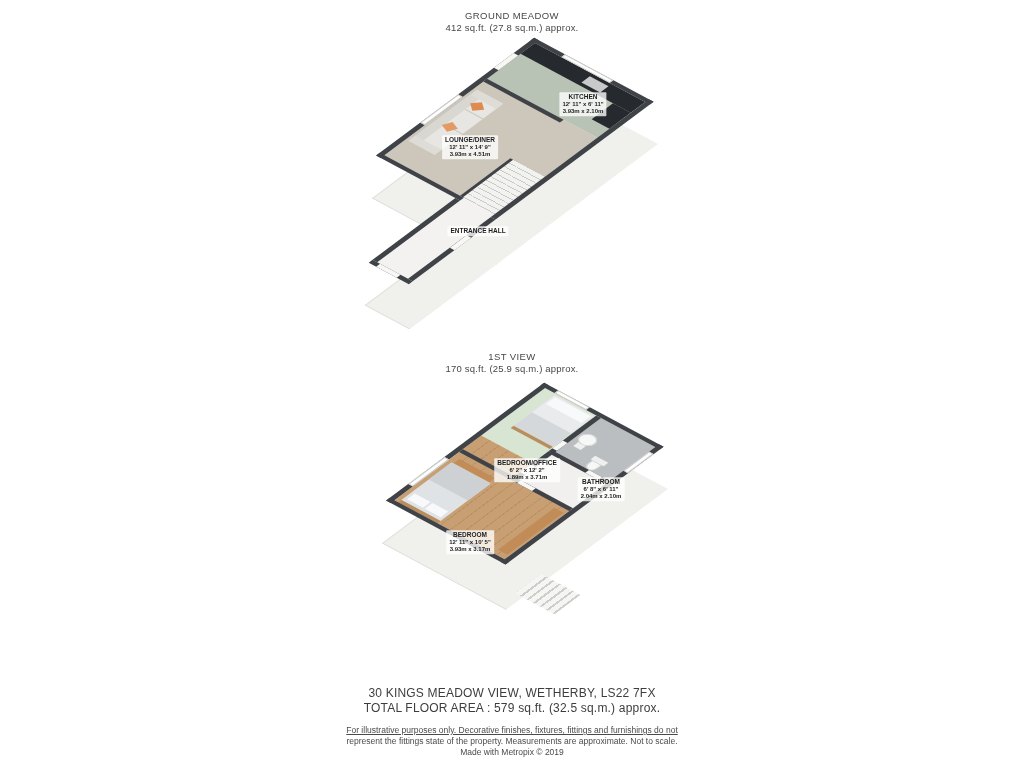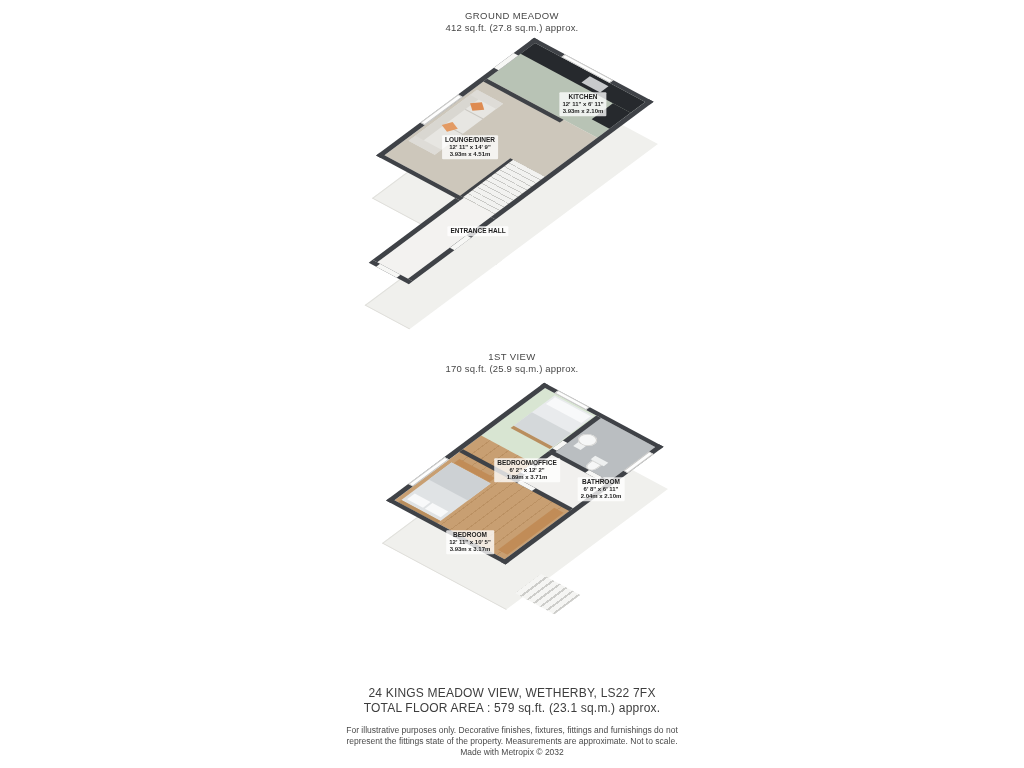--- a/index.html
+++ b/index.html
@@ -183,17 +183,17 @@
   <span class="rn">BATHROOM</span>
   <span class="rd">6' 8" x 6' 11"</span>
   <span class="rd">2.04m x 2.10m</span>
 </div>
 <div class="rlabel" style="left:470px;top:542px;">
   <span class="rn">BEDROOM</span>
   <span class="rd">12' 11" x 10' 5"</span>
   <span class="rd">3.93m x 3.17m</span>
 </div>
 
-<div class="ctext addr" style="top:686px;">24 KINGS MEADOW VIEW, WETHERBY, LS22 7FX</div>
-<div class="ctext addr" style="top:701px;">TOTAL FLOOR AREA : 579 sq.ft. (23.1 sq.m.) approx.</div>
-<div class="ctext disc" style="top:725px;">For illustrative purposes only. Decorative finishes, fixtures, fittings and furnishings do not</div>
+<div class="ctext addr" style="top:686px;">30 KINGS MEADOW VIEW, WETHERBY, LS22 7FX</div>
+<div class="ctext addr" style="top:701px;">TOTAL FLOOR AREA : 579 sq.ft. (32.5 sq.m.) approx.</div>
+<div class="ctext disc" style="top:725px;text-decoration:underline;">For illustrative purposes only. Decorative finishes, fixtures, fittings and furnishings do not</div>
 <div class="ctext disc" style="top:736px;">represent the fittings state of the property. Measurements are approximate. Not to scale.</div>
-<div class="ctext disc" style="top:747px;">Made with Metropix © 2032</div>
+<div class="ctext disc" style="top:747px;">Made with Metropix © 2019</div>
 
 </body></html>

